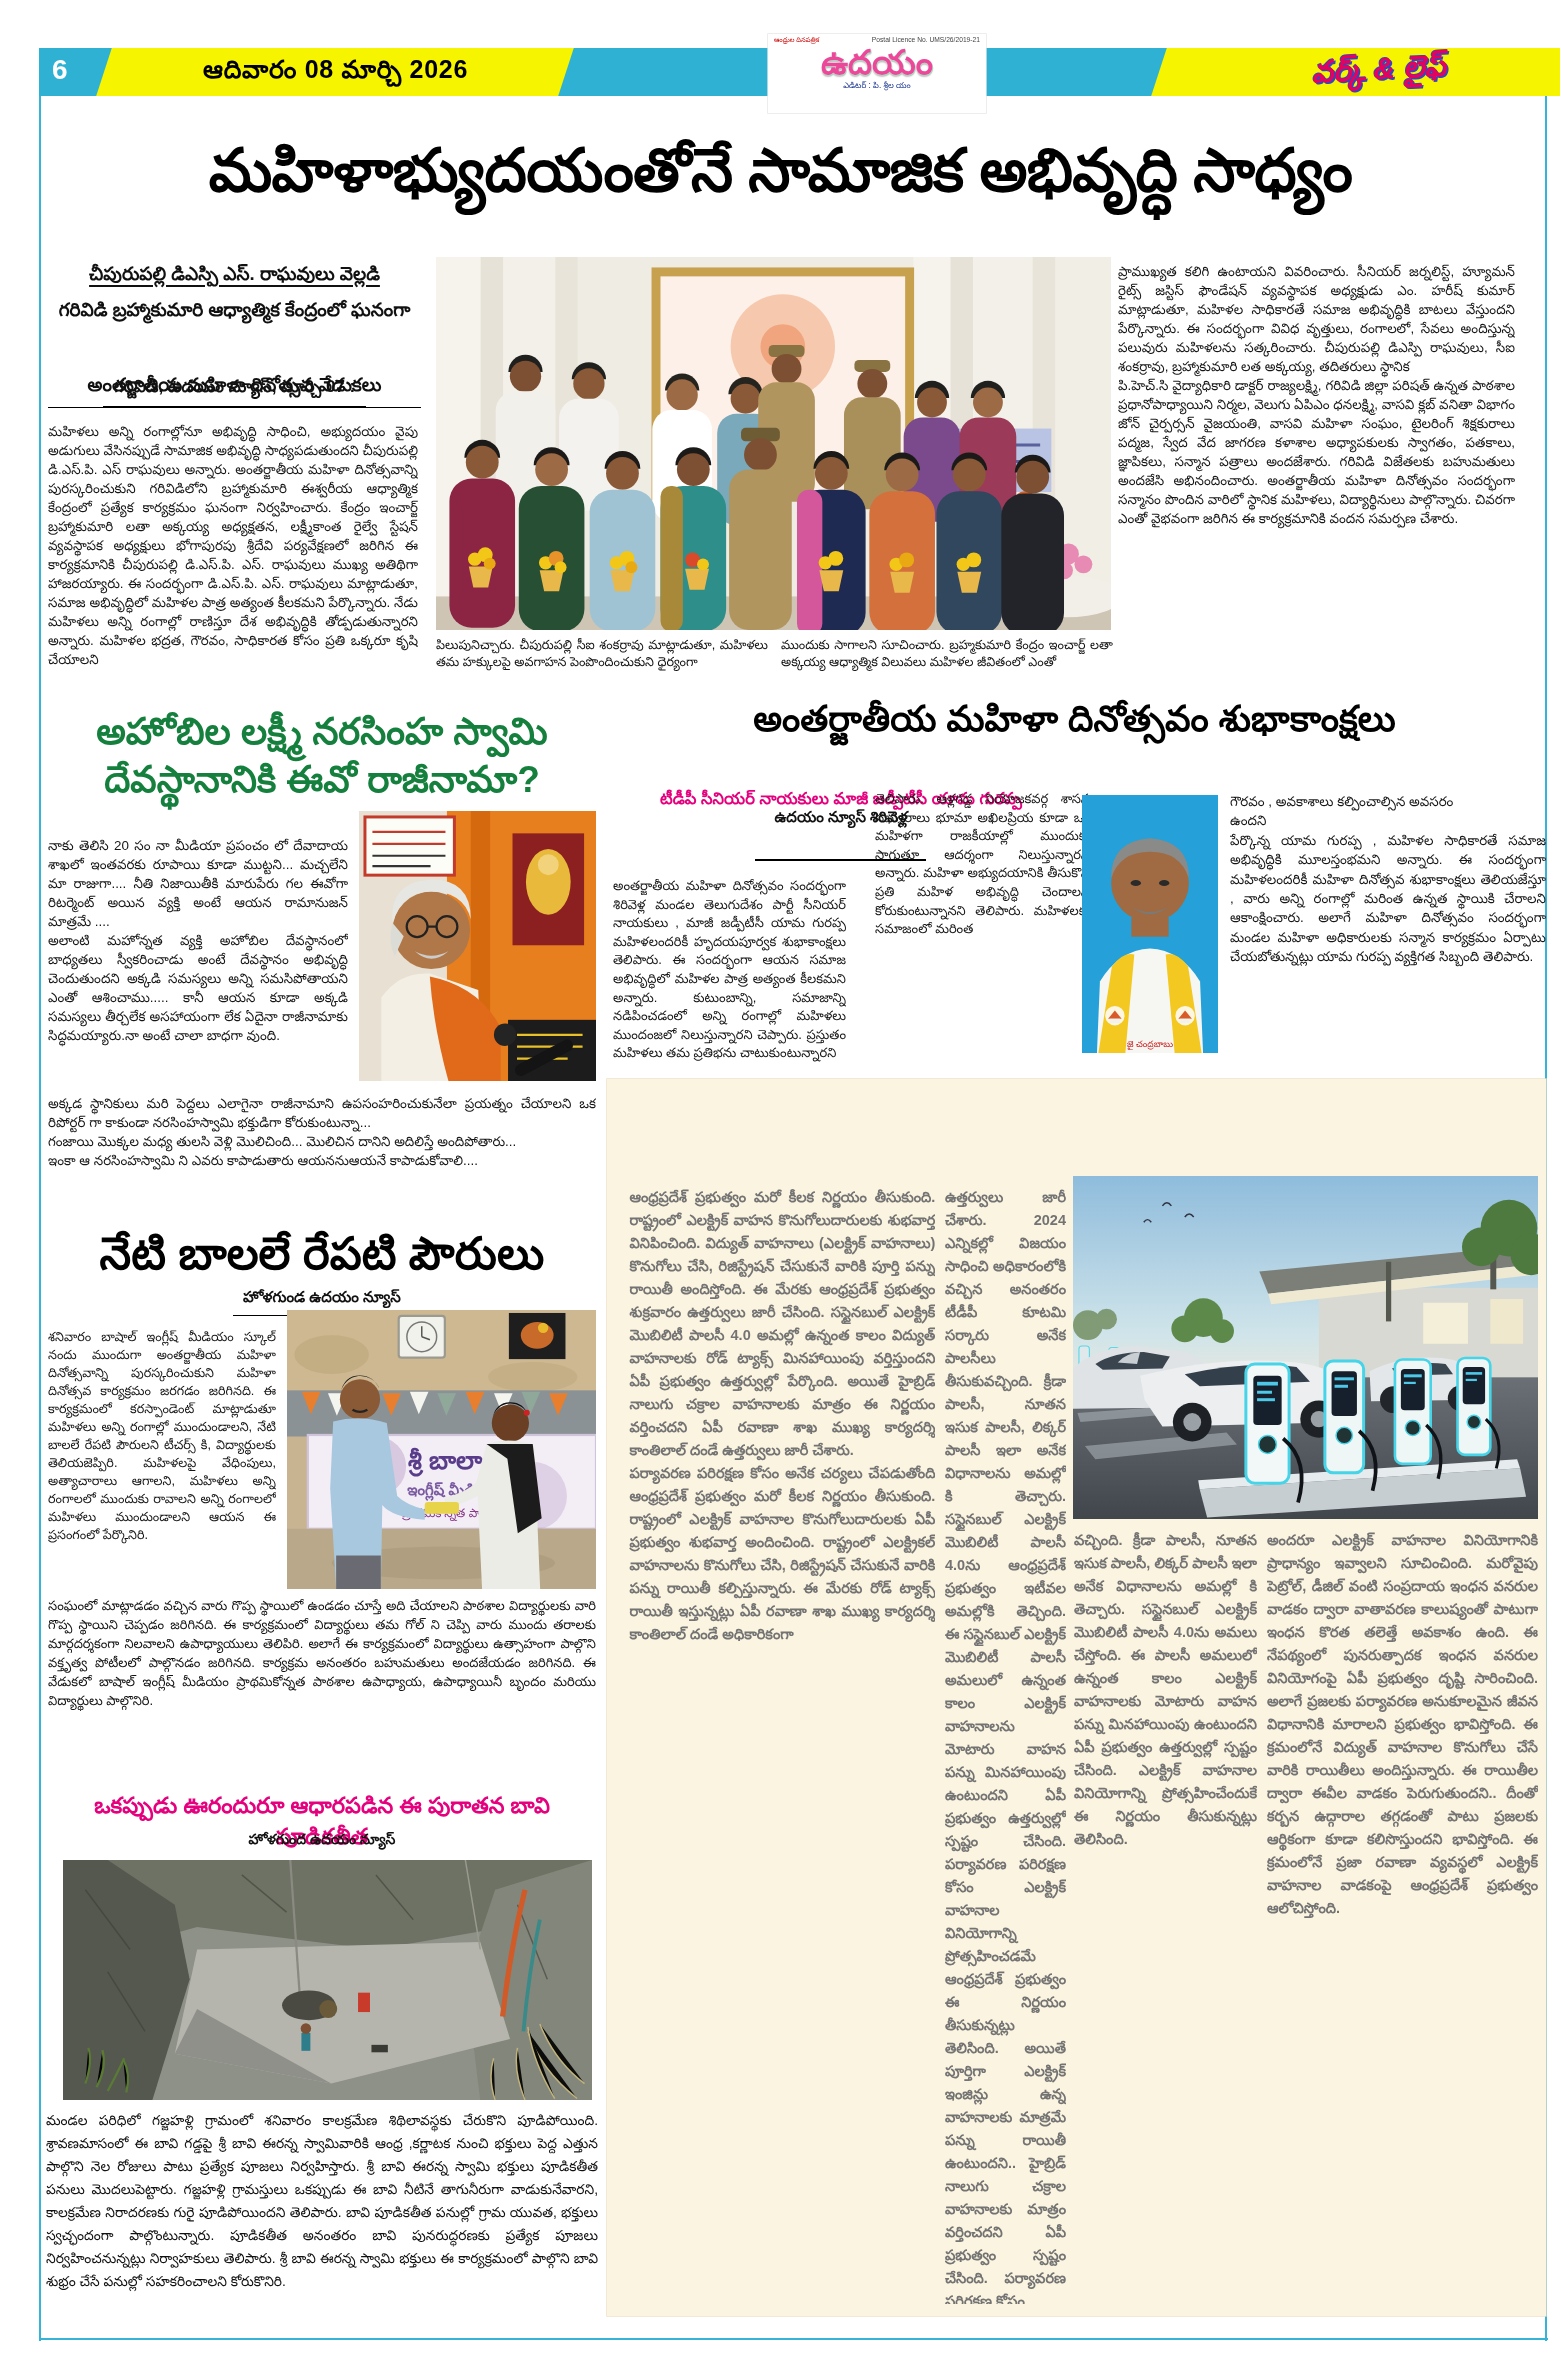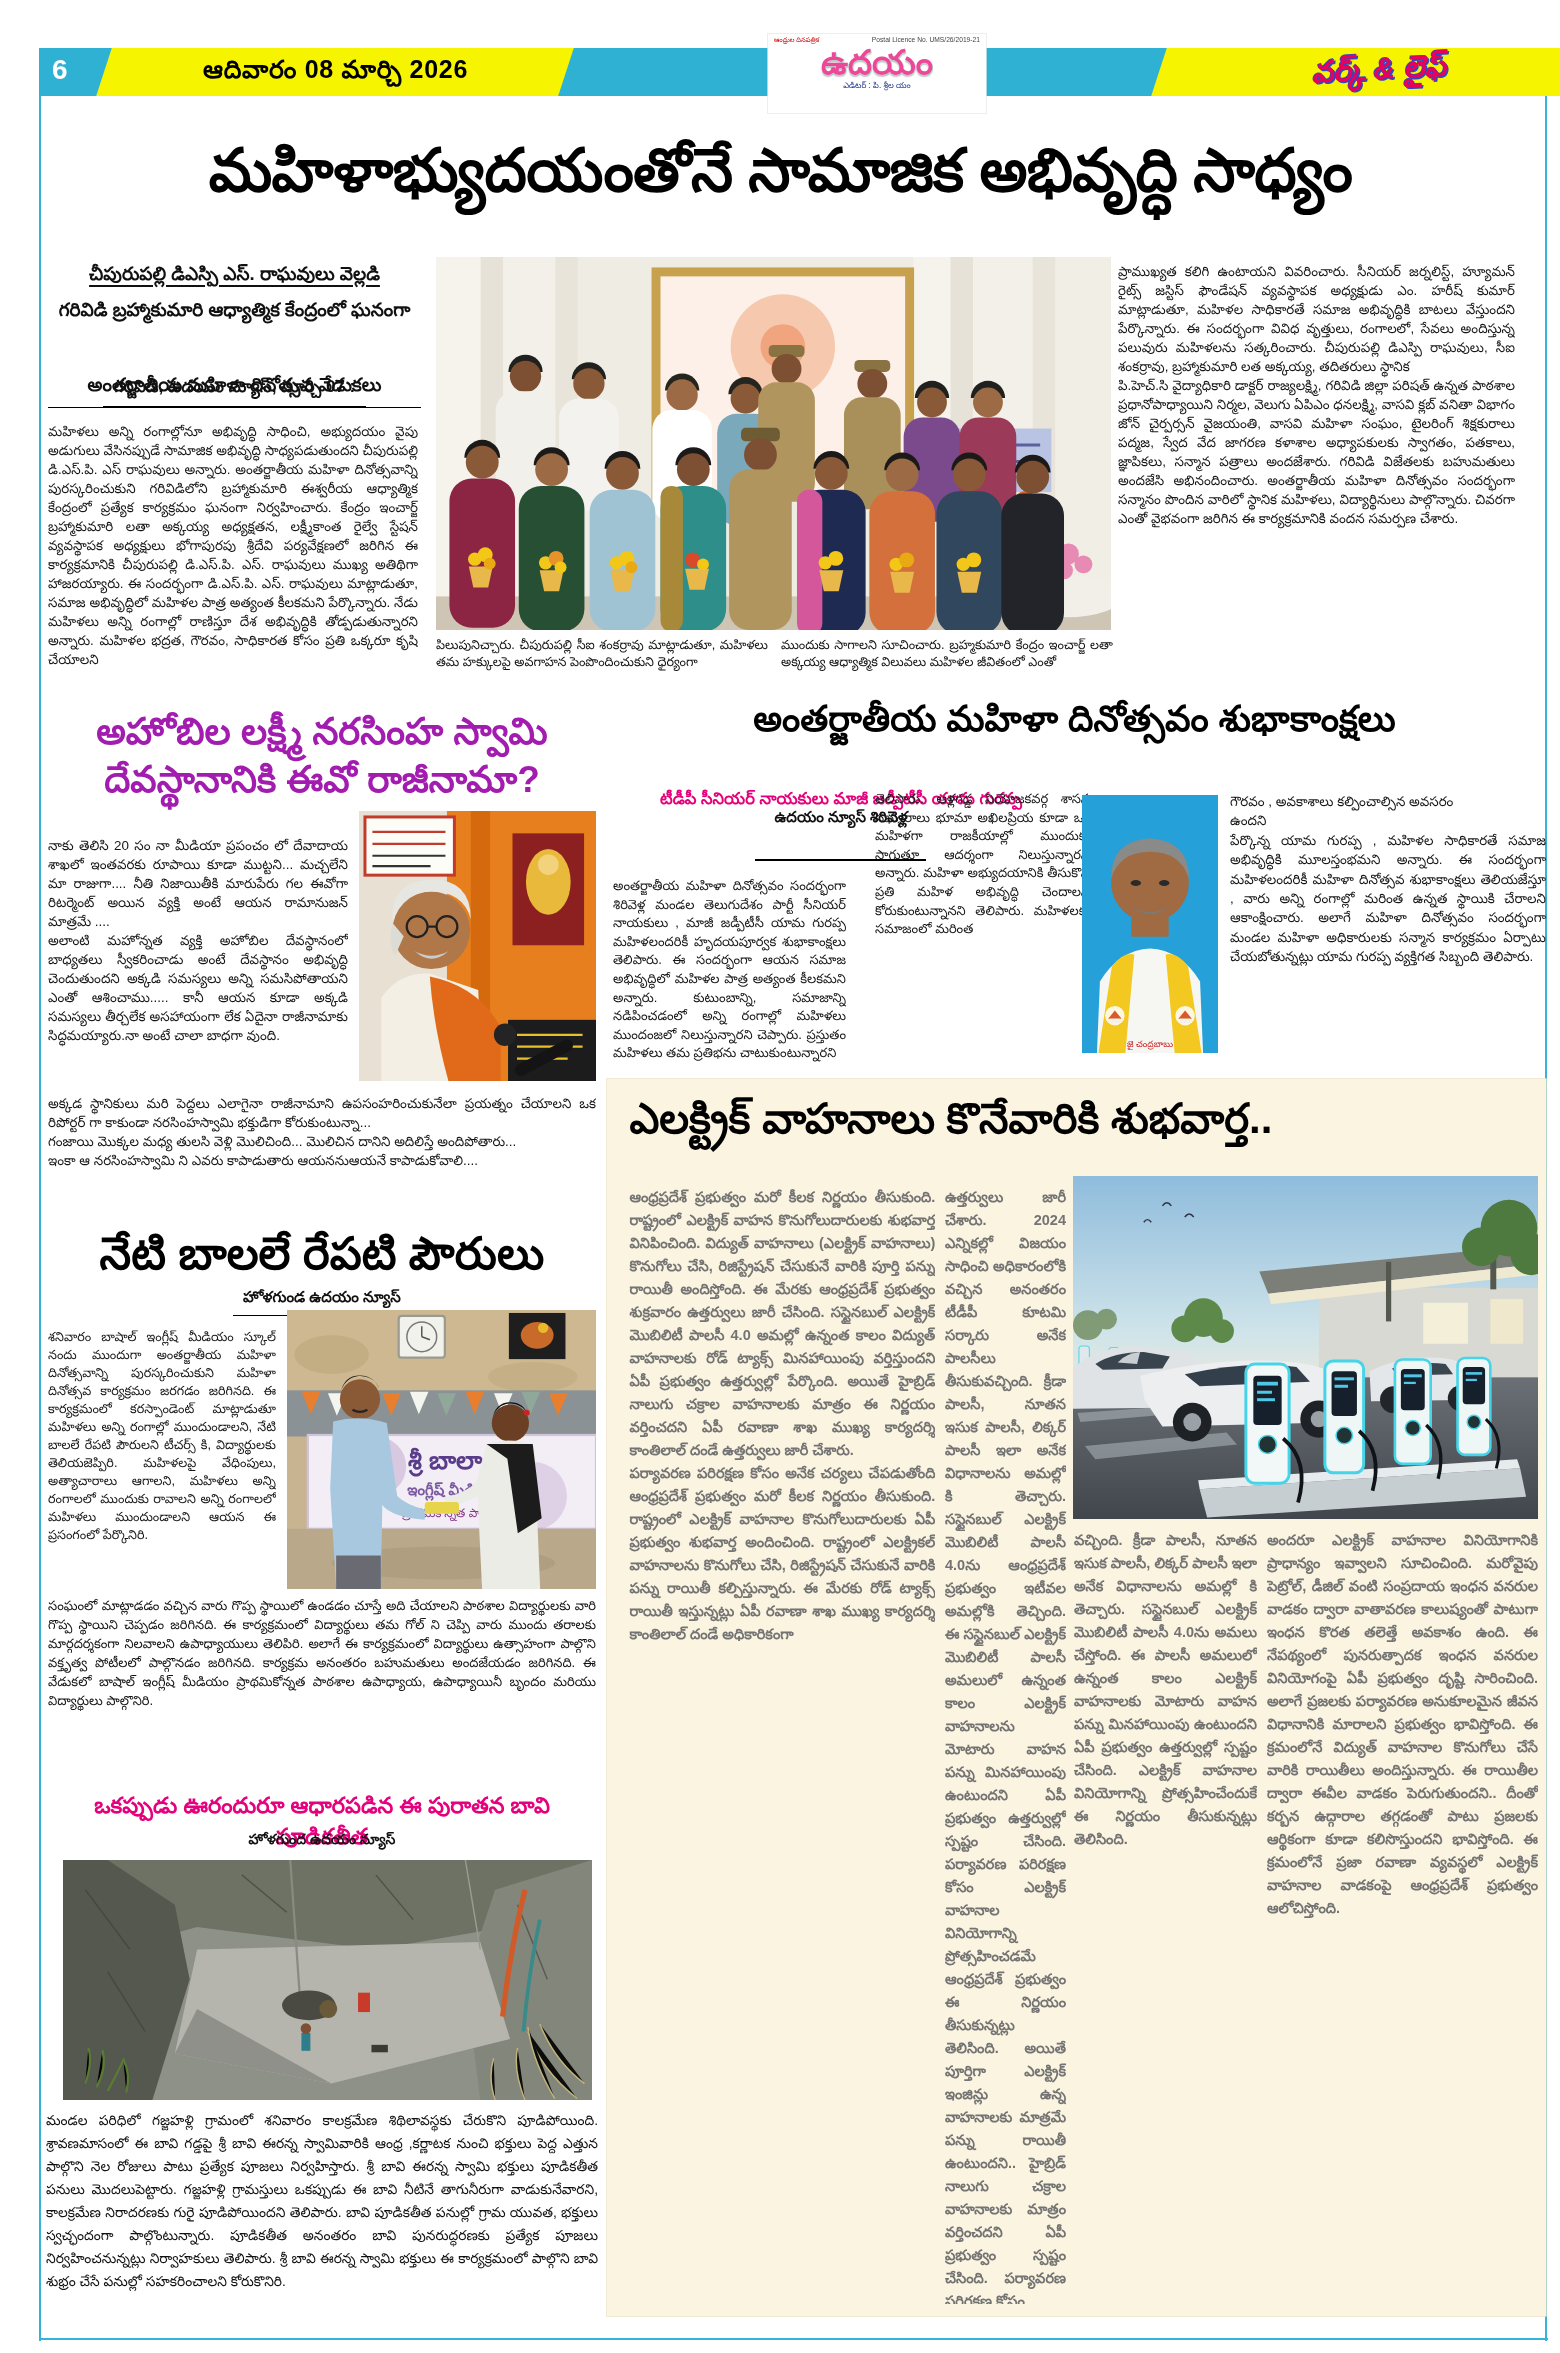--- a/index.html
+++ b/index.html
@@ -27,21 +27,21 @@
   .logo-box{left:768px;top:34px;width:218px;height:79px;background:#fff;box-shadow:0 0 0 0.7px #e5e5e5;}
   .logo-micro{font-size:6.7px;line-height:8.2px;}
   .logo-title{font-size:34px;font-weight:bold;color:#ec4899;line-height:37px;
     text-shadow:0 0 0.7px #fff,0.7px 0.7px 0 #9db,0 1.5px 1.5px rgba(0,0,0,.25);}
   .logo-footer{font-size:8.2px;color:#16338e;}
   
   .vline{width:2.2px;background:#35b4d8;}
   .hline{height:2.2px;background:#35b4d8;}
   
   .h1-main{font-size:60px;font-weight:bold;color:#000;letter-spacing:-0.7px;line-height:1.15;}
-  .h2-art{font-size:37px;font-weight:bold;color:#a21caf;line-height:1.3;}
+  .h2-art{font-size:37px;font-weight:bold;color:#15803d;line-height:1.3;}
   .h2-art3{font-size:36px;font-weight:bold;color:#000;}
   .h2-a4{font-size:45px;font-weight:bold;color:#000;}
   .h2-a5{font-size:22.4px;font-weight:bold;color:#e5007d;}
   .h2-ev{font-size:42px;font-weight:bold;color:#000;}
   .sub-head{font-size:18.6px;font-weight:bold;line-height:1.25;}
   .u-line{text-decoration:underline;text-underline-offset:5.2px;text-decoration-thickness:1.5px;}
   .rule-b{border-bottom:1.5px solid #000;margin-top:39px;}
   .dateline{font-size:17px;font-weight:bold;}
   .dateline-inner{display:inline-block;border-bottom:1.5px solid #000;padding:0 10.4px 6px;}
   .kicker{font-size:16.4px;font-weight:bold;color:#e5007d;}
@@ -457,21 +457,20 @@
         <path d="M660,320 q-30,-50 -36,-96"></path>
     <path d="M620,322 q-16,-40 -10,-70"></path>
         <path d="M580,322 q-10,-30 -2,-56"></path>
   </g>
 </svg>
 </figure>
 
 <div class="abs just clip" style="left:46px;top:2109px;width:552px;height:228px;font-size:13.8px;line-height:23px;">మండల పరిధిలో గజ్జహళ్లి గ్రామంలో శనివారం కాలక్రమేణ శిథిలావస్థకు చేరుకొని పూడిపోయింది. శ్రావణమాసంలో ఈ బావి గడ్డపై శ్రీ బావి ఈరన్న స్వామివారికి ఆంధ్ర ,కర్ణాటక నుంచి భక్తులు పెద్ద ఎత్తున పాల్గొని నెల రోజులు పాటు ప్రత్యేక పూజలు నిర్వహిస్తారు. శ్రీ బావి ఈరన్న స్వామి భక్తులు  పూడికతీత పనులు మొదలుపెట్టారు. గజ్జహళ్లి గ్రామస్తులు ఒకప్పుడు ఈ బావి నీటినే తాగునీరుగా వాడుకునేవారని, కాలక్రమేణ నిరాదరణకు గురై పూడిపోయిందని తెలిపారు. బావి పూడికతీత పనుల్లో గ్రామ యువత, భక్తులు స్వచ్ఛందంగా పాల్గొంటున్నారు. పూడికతీత అనంతరం బావి పునరుద్ధరణకు ప్రత్యేక పూజలు నిర్వహించనున్నట్లు నిర్వాహకులు తెలిపారు. శ్రీ బావి ఈరన్న స్వామి భక్తులు ఈ కార్యక్రమంలో పాల్గొని బావి శుభ్రం చేసే పనుల్లో సహకరించాలని కోరుకొనిరి.</div>
 
 <div class="abs ev-panel">
-  <div class="abs h2-ev" style="left:22.4px;top:16.4px;width:894px;">ఎలక్ట్రిక్ వాహనాలు కొనేవారికి శుభవార్త..</div>
   <div class="abs ev-txt just pre clip" style="left:22.4px;top:107px;width:306px;height:1118px;">ఆంధ్రప్రదేశ్ ప్రభుత్వం మరో కీలక నిర్ణయం తీసుకుంది. రాష్ట్రంలో ఎలక్ట్రిక్ వాహన కొనుగోలుదారులకు శుభవార్త వినిపించింది. విద్యుత్ వాహనాలు (ఎలక్ట్రిక్ వాహనాలు) కొనుగోలు చేసి, రిజిస్ట్రేషన్ చేసుకునే వారికి పూర్తి పన్ను రాయితీ అందిస్తోంది. ఈ మేరకు ఆంధ్రప్రదేశ్ ప్రభుత్వం శుక్రవారం ఉత్తర్వులు జారీ చేసింది. సస్టైనబుల్ ఎలక్ట్రిక్ మొబిలిటీ పాలసీ 4.0 అమల్లో ఉన్నంత కాలం విద్యుత్ వాహనాలకు రోడ్ ట్యాక్స్ మినహాయింపు వర్తిస్తుందని ఏపీ ప్రభుత్వం ఉత్తర్వుల్లో పేర్కొంది. అయితే హైబ్రిడ్ నాలుగు చక్రాల వాహనాలకు మాత్రం ఈ నిర్ణయం వర్తించదని ఏపీ రవాణా శాఖ ముఖ్య కార్యదర్శి కాంతిలాల్ దండే ఉత్తర్వులు జారీ చేశారు.
 పర్యావరణ పరిరక్షణ కోసం అనేక చర్యలు చేపడుతోంది ఆంధ్రప్రదేశ్ ప్రభుత్వం మరో కీలక నిర్ణయం తీసుకుంది. రాష్ట్రంలో ఎలక్ట్రిక్ వాహనాల కొనుగోలుదారులకు ఏపీ ప్రభుత్వం శుభవార్త అందించింది. రాష్ట్రంలో ఎలక్ట్రికల్ వాహనాలను కొనుగోలు చేసి, రిజిస్ట్రేషన్ చేసుకునే వారికి పన్ను రాయితీ కల్పిస్తున్నారు. ఈ మేరకు రోడ్ ట్యాక్స్ రాయితీ ఇస్తున్నట్లు ఏపీ రవాణా శాఖ ముఖ్య కార్యదర్శి కాంతిలాల్ దండే అధికారికంగా</div>
   <div class="abs ev-txt just clip" style="left:338px;top:107px;width:121px;height:1118px;">ఉత్తర్వులు జారీ చేశారు. 2024 ఎన్నికల్లో విజయం సాధించి అధికారంలోకి వచ్చిన అనంతరం టీడీపీ కూటమి సర్కారు అనేక పాలసీలు తీసుకువచ్చింది. క్రీడా పాలసీ, నూతన ఇసుక పాలసీ, లిక్కర్ పాలసీ ఇలా అనేక విధానాలను అమల్లో కి తెచ్చారు. సస్టైనబుల్ ఎలక్ట్రిక్ మొబిలిటీ పాలసీ 4.0ను ఆంధ్రప్రదేశ్ ప్రభుత్వం ఇటీవల అమల్లోకి తెచ్చింది. ఈ సస్టైనబుల్ ఎలక్ట్రిక్ మొబిలిటీ పాలసీ అమలులో ఉన్నంత కాలం ఎలక్ట్రిక్ వాహనాలను మోటారు వాహన పన్ను మినహాయింపు ఉంటుందని ఏపీ ప్రభుత్వం ఉత్తర్వుల్లో స్పష్టం చేసింది. పర్యావరణ పరిరక్షణ కోసం ఎలక్ట్రిక్ వాహనాల వినియోగాన్ని ప్రోత్సహించడమే ఆంధ్రప్రదేశ్ ప్రభుత్వం ఈ నిర్ణయం తీసుకున్నట్లు తెలిసింది. అయితే పూర్తిగా ఎలక్ట్రిక్ ఇంజిన్లు ఉన్న వాహనాలకు మాత్రమే పన్ను రాయితీ ఉంటుందని.. హైబ్రిడ్ నాలుగు చక్రాల వాహనాలకు మాత్రం వర్తించదని ఏపీ ప్రభుత్వం స్పష్టం చేసింది. పర్యావరణ పరిరక్షణ కోసం</div>
 
   <figure class="abs clip" style="left:466px;top:97px;width:465px;height:343px;">
   <svg viewBox="0 0 624 460" preserveAspectRatio="none">
     <defs>
       <linearGradient id="sky" x1="0" y1="0" x2="0" y2="1">
         <stop offset="0" stop-color="#8fbcdc"></stop>
             <stop offset="0.7" stop-color="#cfe4ea"></stop>

